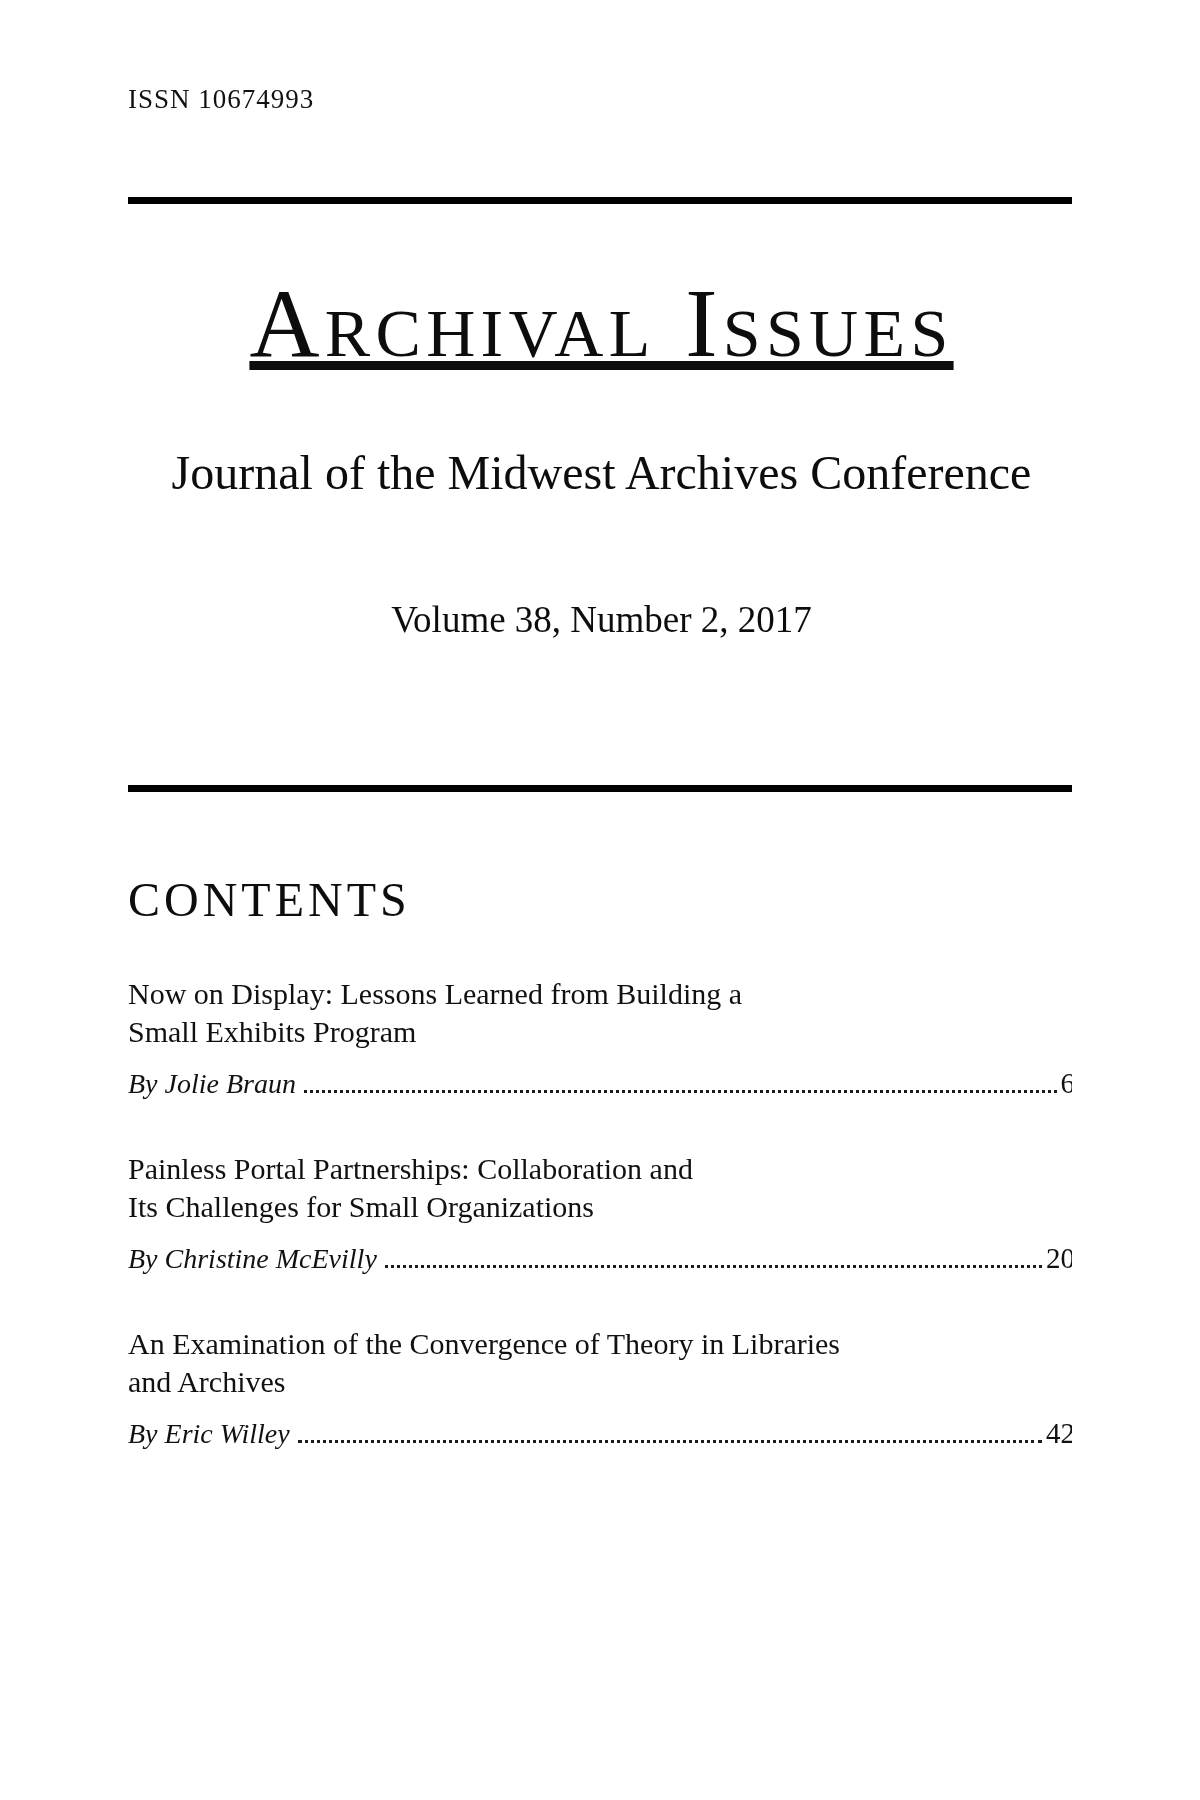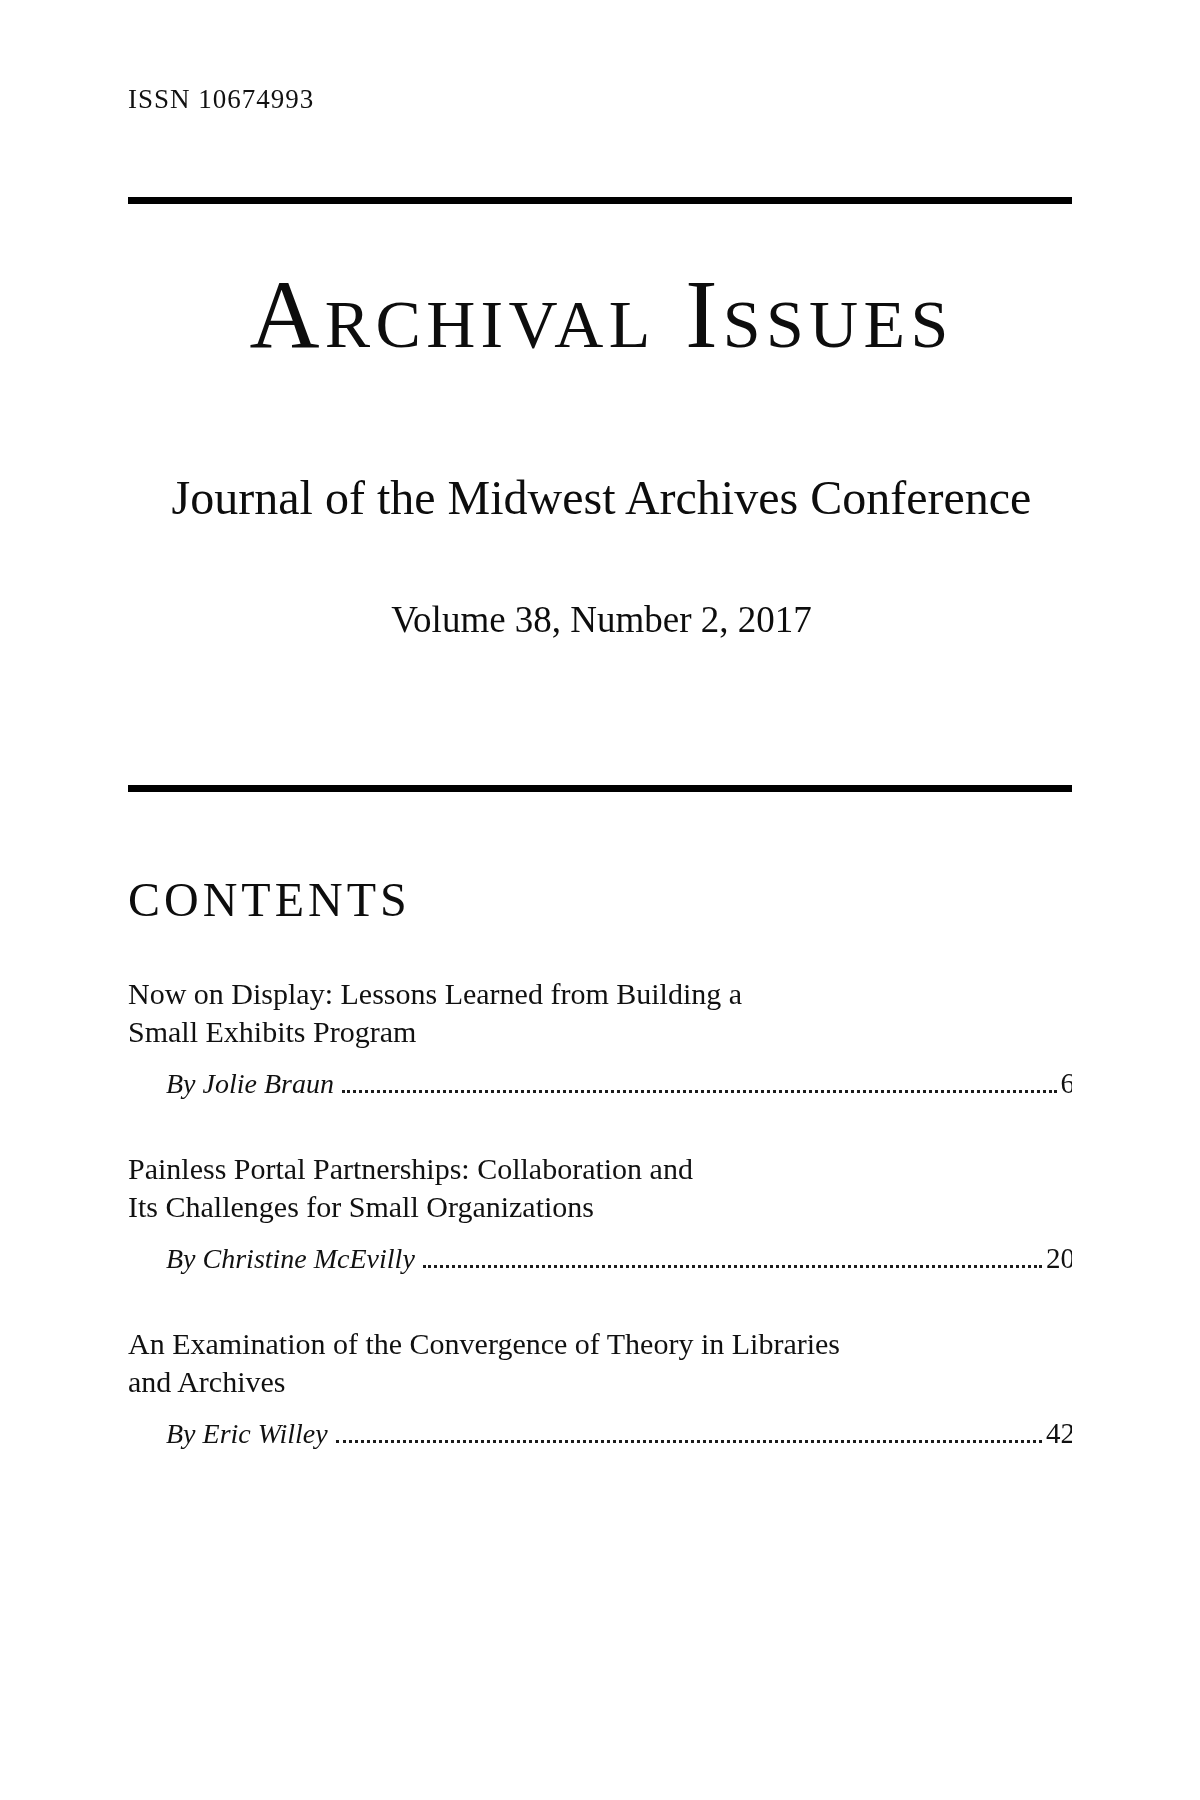--- a/index.html
+++ b/index.html
@@ -33,35 +33,35 @@
   }
   .rule-top { top: 197px; }
   .rule-mid { top: 785px; }
   .masthead {
     position: absolute;
     left: 128px;
     width: 947px;
     text-align: center;
   }
   .journal-title {
-    top: 266px;
+    top: 275px;
     font-size: 97px;
     line-height: 1;
     font-variant: small-caps;
     letter-spacing: 0.055em;
     color: #0d0d0d;
     white-space: nowrap;
+    text-decoration: underline;
   }
   .journal-subtitle {
     top: 447px;
     font-size: 48px;
     line-height: 1.1;
     color: #0d0d0d;
     white-space: nowrap;
-    margin-top: 25px;
   }
   .volume-line {
     top: 598px;
     font-size: 37px;
     color: #0d0d0d;
     white-space: nowrap;
     text-align: center;
   }
   .contents-heading {
     position: absolute;
@@ -84,21 +84,20 @@
   }
   .toc-title {
     font-size: 30px;
     line-height: 38px;
     color: #111111;
   }
   .author-row {
     display: flex;
     align-items: baseline;
     margin-top: 16px;
-    margin-left: 38px;
     font-size: 28px;
   }
   .author-name {
     font-style: italic;
     white-space: nowrap;
     color: #111111;
   }
   .dot-leader {
     flex: 1;
     border-bottom: 3px dotted #1c1c1c;

